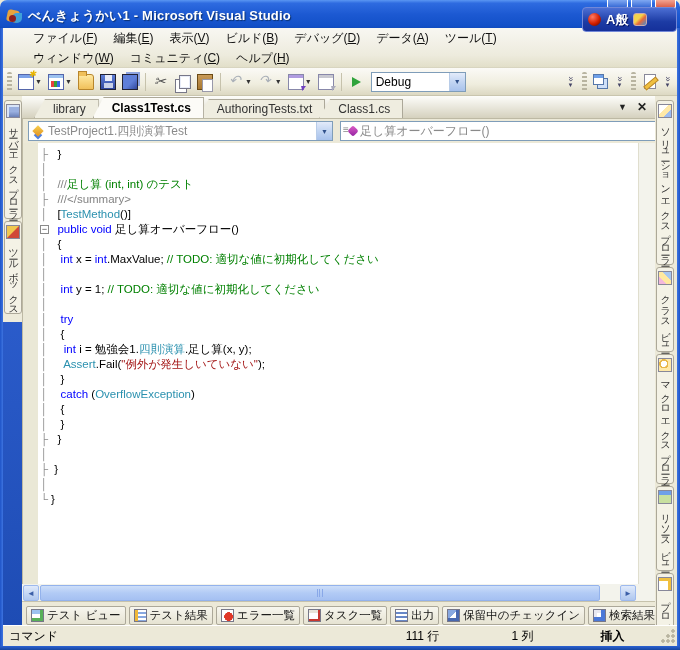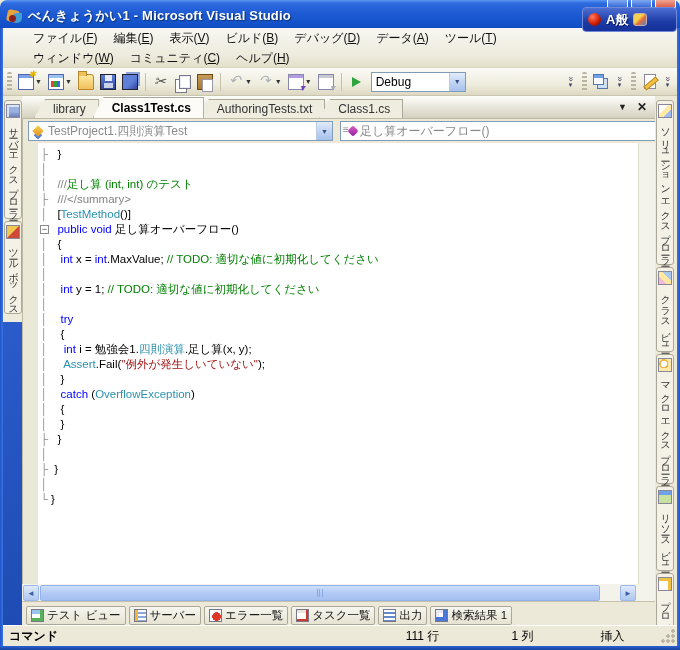--- a/index.html
+++ b/index.html
@@ -171,23 +171,23 @@
   .pic-test-results{background:repeating-linear-gradient(180deg,#fff 0 2px,#88A8E0 2px 4px);box-shadow:inset 3px 0 0 #F0B838;}
   .pic-error-list{background:radial-gradient(circle at 60% 60%,#E03828 45%,#fff 48%);}
   .pic-task-list{background:linear-gradient(180deg,#E8E4D8 25%,#fff 25%);box-shadow:inset -2px -2px 0 #C83830;}
   .pic-output{background:repeating-linear-gradient(180deg,#fff 0 2px,#6888C8 2px 4px);}
   .pic-pending-checkins{background:linear-gradient(135deg,#88A8E0 45%,#fff 45%);box-shadow:inset -3px -3px 0 #4868B0;}
   .pic-find-results{background:#fff;box-shadow:inset -4px -4px 0 #4A78D8,inset 3px 3px 0 #E8E8F0;}
 
   
   #statusbar{position:absolute;left:3px;top:625px;width:674px;height:21px;background:#ECE9D8;border-top:1px solid #fff;
     display:flex;align-items:center;font-size:12px;color:#000;}
-  #st-msg{flex:1;padding-left:6px;font-weight:bold;}
+  #st-msg{flex:1;padding-left:6px;}
   .st-f{flex:none;text-align:center;}
-  #st-line{width:115px;}#st-col{width:85px;}#st-char{width:115px;}#st-mode{width:95px;}
+  #st-line{width:115px;}#st-col{width:85px;}#st-char{width:115px;}#st-mode{width:95px;font-weight:bold;}
   #st-grip{width:16px;height:16px;margin-right:1px;
     background:radial-gradient(circle at 3px 13px,#B8B4A0 1.5px,transparent 2px),radial-gradient(circle at 8px 13px,#B8B4A0 1.5px,transparent 2px),radial-gradient(circle at 13px 13px,#B8B4A0 1.5px,transparent 2px),radial-gradient(circle at 8px 8px,#B8B4A0 1.5px,transparent 2px),radial-gradient(circle at 13px 8px,#B8B4A0 1.5px,transparent 2px),radial-gradient(circle at 13px 3px,#B8B4A0 1.5px,transparent 2px);}
 </style>
 </head>
 <body>
 
 <div id="win">
   <div class="rail" id="rail-l"></div>
   <div class="rail" id="rail-r"></div>
   <div class="rail" id="rail-b"></div>
@@ -393,33 +393,37 @@
       <span class="sb-arrow" id="hs-r">►</span>
       <div id="sb-corner"></div>
 
       <div id="panelbar">
           <span class="pbtn">
             <i class="pic pic-test-view"></i>
             <span>テスト ビュー</span>
           </span>
           <span class="pbtn">
             <i class="pic pic-test-results"></i>
-            <span>サーバー</span>
+            <span>テスト結果</span>
           </span>
           <span class="pbtn">
             <i class="pic pic-error-list"></i>
             <span>エラー一覧</span>
           </span>
           <span class="pbtn">
             <i class="pic pic-task-list"></i>
             <span>タスク一覧</span>
           </span>
           <span class="pbtn">
             <i class="pic pic-output"></i>
             <span>出力</span>
+          </span>
+          <span class="pbtn">
+            <i class="pic pic-pending-checkins"></i>
+            <span>保留中のチェックイン</span>
           </span>
           <span class="pbtn">
             <i class="pic pic-find-results"></i>
             <span>検索結果 1</span>
           </span>
         </div>
     </div>
 
     <div id="rstrip">
         <div class="vtab">

